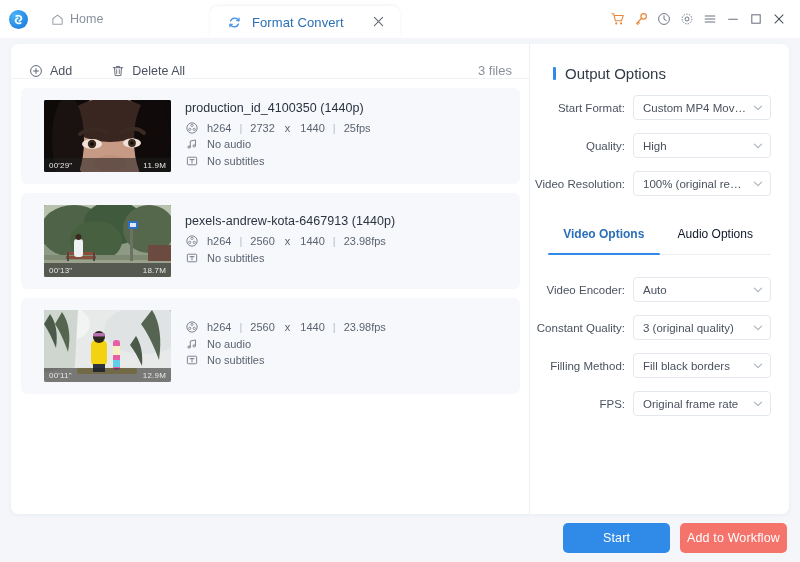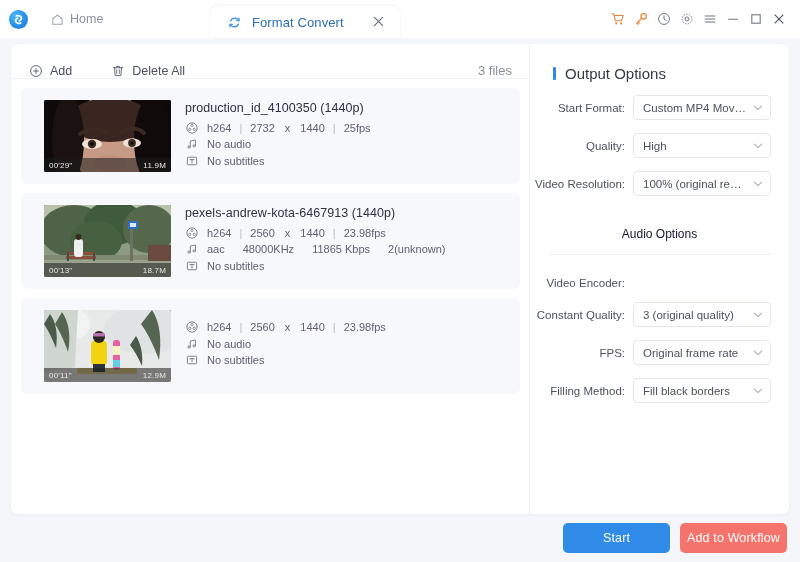--- a/index.html
+++ b/index.html
@@ -421,36 +421,20 @@
               <span class="sp"></span>
                 <span>x</span>
                 <span class="sp"></span>
               <span>1440</span>
               <span class="sep">|</span>
               <span>23.98fps</span>
             </div>
             <div class="mrow">
               <span class="mi">
                 <svg width="12" height="12" viewBox="0 0 14 14">
-                  <path d="M5 10.5V3.6l6-1.3v6.6" fill="none" stroke="#6a7180" stroke-width="1"></path>
-                  <ellipse cx="3.6" cy="10.6" rx="1.5" ry="1.2" fill="none" stroke="#6a7180" stroke-width="1"></ellipse>
-                  <ellipse cx="9.6" cy="9.2" rx="1.5" ry="1.2" fill="none" stroke="#6a7180" stroke-width="1"></ellipse>
-                </svg>
-              </span>
-              <span>aac</span>
-              <span class="gap18"></span>
-              <span>48000KHz</span>
-              <span class="gap18"></span>
-              <span>11865 Kbps</span>
-              <span class="gap18"></span>
-              <span>2(unknown)</span>
-            </div>
-            <div class="mrow">
-              <span class="mi">
-                <svg width="12" height="12" viewBox="0 0 14 14">
                   <rect x="1.6" y="2.6" width="10.8" height="8.8" rx="1" fill="none" stroke="#6a7180" stroke-width="1"></rect>
                   <path d="M4.6 5.4h4.8M7 5.4v4" stroke="#6a7180" stroke-width="1" stroke-linecap="round"></path>
                 </svg>
               </span>
               <span>No subtitles</span>
             </div>
           </div>
         </div>
 
         <div class="filecard">
@@ -561,63 +545,72 @@
           <span class="cv">100% (original resol...</span>
           <span class="caret">
             <svg width="10" height="10" viewBox="0 0 10 10">
                 <path d="M1.4 3.2 5 6.6l3.6-3.4" fill="none" stroke="#a9b0bb" stroke-width="1.1" stroke-linecap="round" stroke-linejoin="round"></path>
               </svg>
           </span>
         </div>
       </div>
 
       <div class="tabs">
+        <div class="otab active">Video Options</div>
         <div class="otab">Audio Options</div>
       </div>
 
       <div class="frow" style="margin-top:22px">
         <div class="flabel">Video Encoder:</div>
+        <div class="select">
+          <span class="cv">Auto</span>
+          <span class="caret">
+            <svg width="10" height="10" viewBox="0 0 10 10">
+                <path d="M1.4 3.2 5 6.6l3.6-3.4" fill="none" stroke="#a9b0bb" stroke-width="1.1" stroke-linecap="round" stroke-linejoin="round"></path>
+              </svg>
+          </span>
+        </div>
       </div>
 
       <div class="frow">
         <div class="flabel">Constant Quality:</div>
         <div class="select">
           <span class="cv">3 (original quality)</span>
           <span class="caret">
             <svg width="10" height="10" viewBox="0 0 10 10">
                 <path d="M1.4 3.2 5 6.6l3.6-3.4" fill="none" stroke="#a9b0bb" stroke-width="1.1" stroke-linecap="round" stroke-linejoin="round"></path>
               </svg>
           </span>
         </div>
       </div>
 
       <div class="frow">
+        <div class="flabel">Filling Method:</div>
+        <div class="select">
+          <span class="cv">Fill black borders</span>
+          <span class="caret">
+            <svg width="10" height="10" viewBox="0 0 10 10">
+                <path d="M1.4 3.2 5 6.6l3.6-3.4" fill="none" stroke="#a9b0bb" stroke-width="1.1" stroke-linecap="round" stroke-linejoin="round"></path>
+              </svg>
+          </span>
+        </div>
+      </div>
+
+      <div class="frow">
         <div class="flabel">FPS:</div>
         <div class="select">
           <span class="cv">Original frame rate</span>
           <span class="caret">
             <svg width="10" height="10" viewBox="0 0 10 10">
                 <path d="M1.4 3.2 5 6.6l3.6-3.4" fill="none" stroke="#a9b0bb" stroke-width="1.1" stroke-linecap="round" stroke-linejoin="round"></path>
               </svg>
           </span>
         </div>
       </div>
 
-      <div class="frow">
-        <div class="flabel">Filling Method:</div>
-        <div class="select">
-          <span class="cv">Fill black borders</span>
-          <span class="caret">
-            <svg width="10" height="10" viewBox="0 0 10 10">
-                <path d="M1.4 3.2 5 6.6l3.6-3.4" fill="none" stroke="#a9b0bb" stroke-width="1.1" stroke-linecap="round" stroke-linejoin="round"></path>
-              </svg>
-          </span>
-        </div>
-      </div>
-
     </div>
   </div>
 
   <div class="footer">
     <div class="btn btn-start">Start</div>
     <div class="btn btn-wf">Add to Workflow</div>
   </div>
 
 </div>
 

